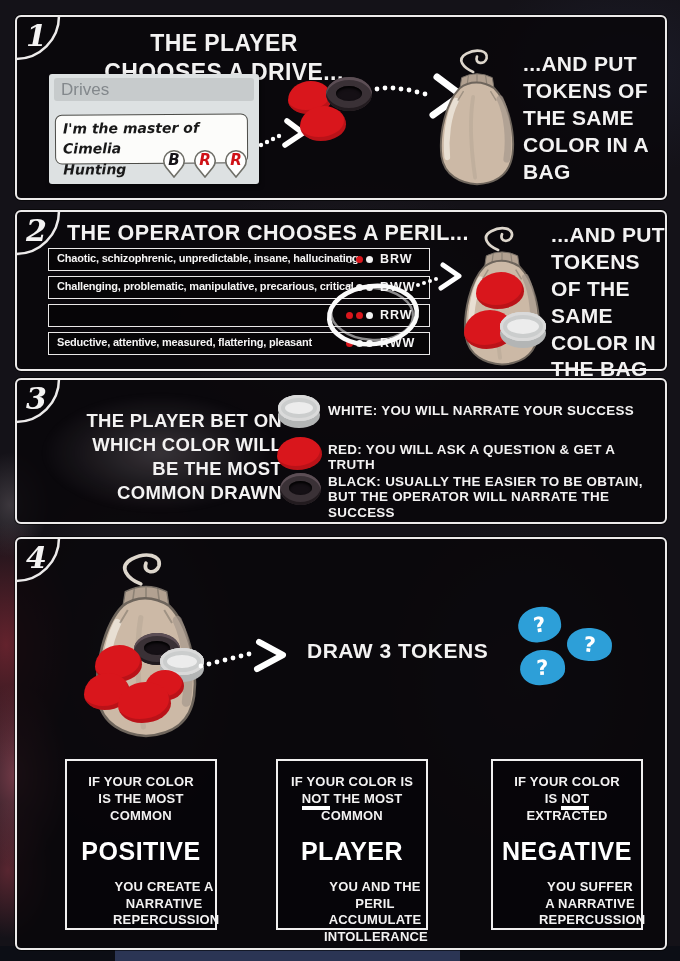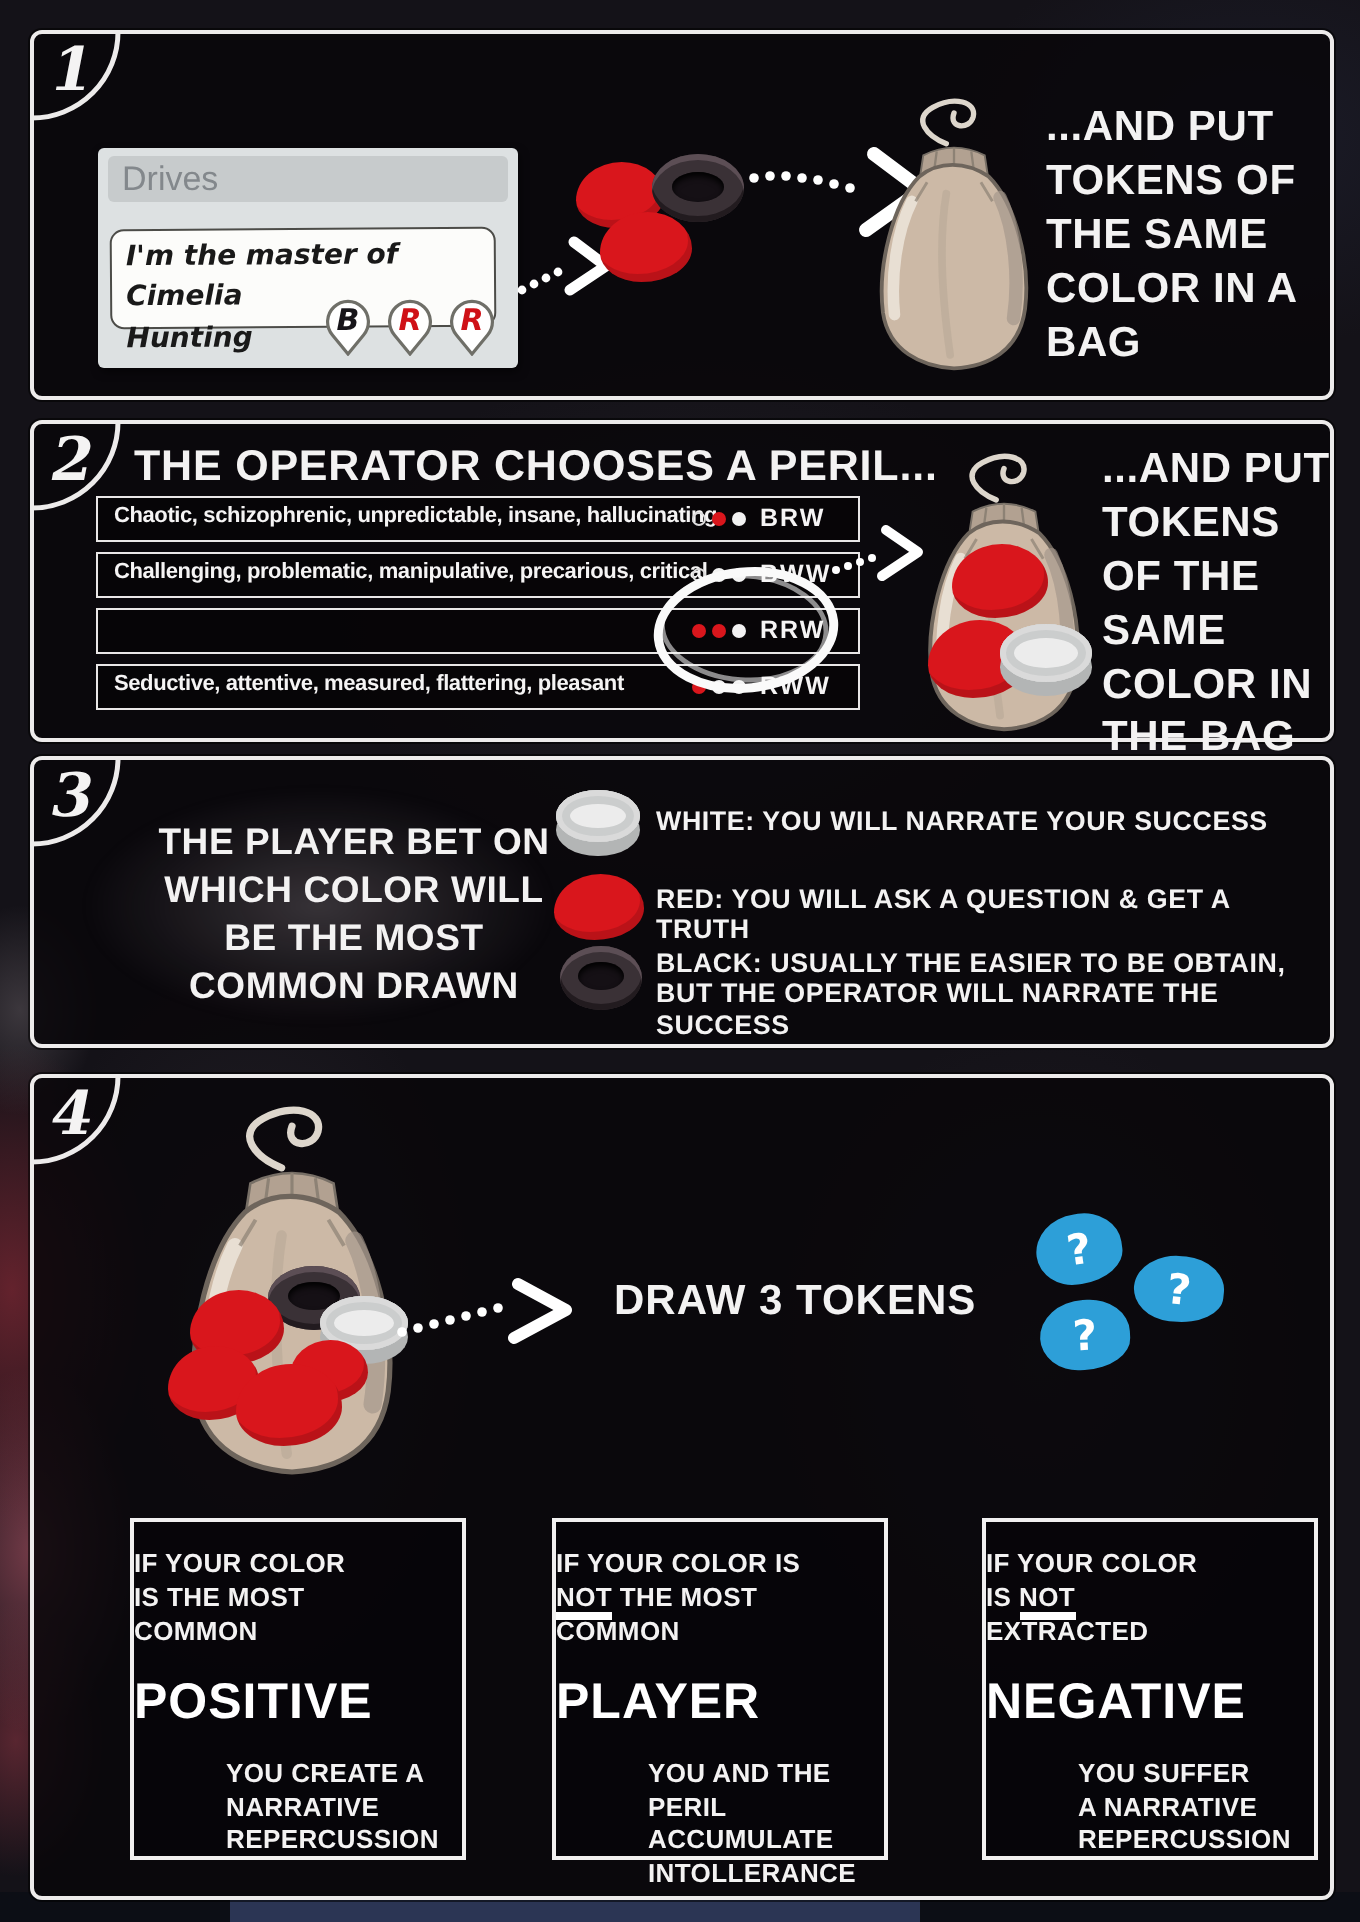--- a/index.html
+++ b/index.html
@@ -106,21 +106,21 @@
   .s2-bag{left:436px;top:2px;width:98px;height:164px}
   .s2-tok-red1{left:459px;top:60px;width:48px;height:37px}
   .s2-tok-red2{left:447px;top:98px;width:50px;height:39px}
   .s2-tok-white{left:483px;top:100px;width:46px;height:36px}
   .s2-right{left:534px;top:10px;width:128px}
 
   
   .s3-blob{left:25px;top:14px;width:235px;height:118px;border-radius:50%;
     background:radial-gradient(closest-side, rgba(140,130,136,.35), rgba(90,84,90,.15) 70%, transparent);
     filter:blur(2px);}
-  .s3-left{left:55px;top:29px;width:210px;text-align:center;
+  .s3-left{left:55px;top:29px;width:210px;text-align:right;
     font-size:18.5px;font-weight:bold;line-height:1.3;letter-spacing:.3px;color:#f3f2f2;}
   .s3-tok-white{left:261px;top:15px;width:42px;height:33px}
   .s3-tok-red{left:260px;top:57px;width:45px;height:33px}
   .s3-tok-black{left:263px;top:93px;width:41px;height:32px}
   .legend-line{font-size:13.4px;font-weight:bold;letter-spacing:.3px;line-height:1.14;color:#f3f2f2;}
   .s3-leg-white{left:311px;top:23px}
   .s3-leg-red{left:311px;top:62px}
   .s3-leg-black{left:311px;top:94px}
 
   
@@ -133,22 +133,22 @@
   .s4-red4{left:128px;top:131px;width:39px;height:31px}
   .s4-arrow{left:180px;top:97px;width:98px;height:40px}
   .s4-draw{left:290px;top:100px;font-size:21px;font-weight:bold;letter-spacing:.5px;color:#f3f2f2;}
   .qtok{position:absolute;background:#2d9fd8;border-radius:52% 48% 55% 45% / 55% 50% 45% 50%;
     display:flex;align-items:center;justify-content:center;
     color:#fff;font-weight:bold;font-size:21px;font-family:"DejaVu Sans", sans-serif;}
   .qt1{left:501px;top:68px;width:43px;height:35px;transform:rotate(-8deg)}
   .qt2{left:550px;top:89px;width:45px;height:33px;transform:rotate(6deg)}
   .qt3{left:503px;top:111px;width:45px;height:35px;transform:rotate(-3deg)}
 
-  .obox{position:absolute;top:220px;width:168px;height:171px;border:2px solid #f1f0f0;
-    background:rgba(6,5,8,.82);box-sizing:border-box;text-align:left;padding-top:13px;}
+  .obox{position:absolute;top:220px;width:152px;height:171px;border:2px solid #f1f0f0;
+    background:rgba(6,5,8,.82);box-sizing:border-box;text-align:center;padding-top:13px;}
   .ob1{left:48px}.ob2{left:259px}.ob3{left:474px}
   .obox .cond{font-size:13px;font-weight:bold;line-height:1.3;letter-spacing:.2px;color:#f3f2f2;}
   .obox .kw{font-size:25px;font-weight:800;letter-spacing:.5px;color:#ffffff;margin-top:12px;}
   .obox .res{font-size:13px;font-weight:bold;line-height:1.3;letter-spacing:.2px;color:#f3f2f2;margin-top:13px;padding-left:46px;}
   .u{border-bottom:4px solid #ffffff;padding-bottom:0px;}
 
   .arrow-svg{position:absolute;inset:0;width:100%;height:100%}
 </style>
 </head>
 <body>
@@ -172,20 +172,22 @@
 <div class="bottom-bar"></div>
 <div class="bottom-blue"></div>
 
 <div class="section" id="s1">
   <div class="badge">
     <svg viewBox="0 0 56 56">
         <path d="M44 1 A43 43 0 0 1 1 44" stroke="#edebeb" stroke-width="2.5" fill="none"></path>
       </svg>
     <div class="num">1</div>
   </div>
+  <div class="abs s1-title pre">THE PLAYER
+CHOOSES A DRIVE...</div>
 
   <div class="abs drive-card">
     <div class="abs dc-header">Drives</div>
     <div class="abs dc-hw pre">I'm the master of Cimelia
 Hunting</div>
   </div>
   <div class="abs shield sh1">
     <svg viewBox="0 0 26 30">
         <path d="M13 29 L5.2 19.5 A10.2 10.2 0 1 1 20.8 19.5 Z" fill="#ffffff" stroke="#6f6f68" stroke-width="1.6"></path>
       </svg>

